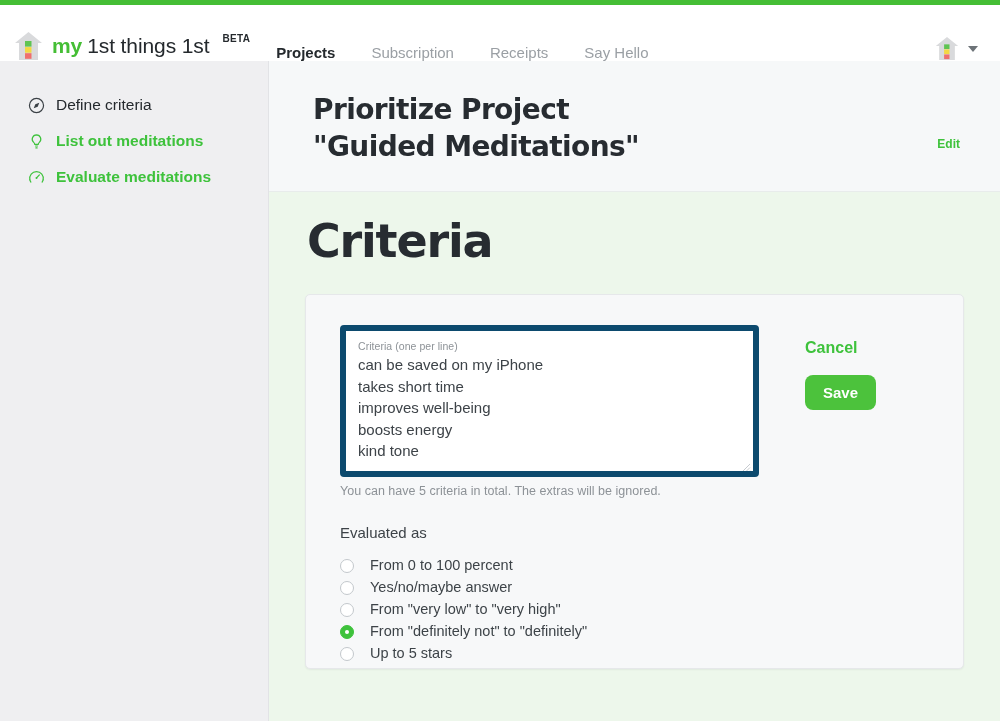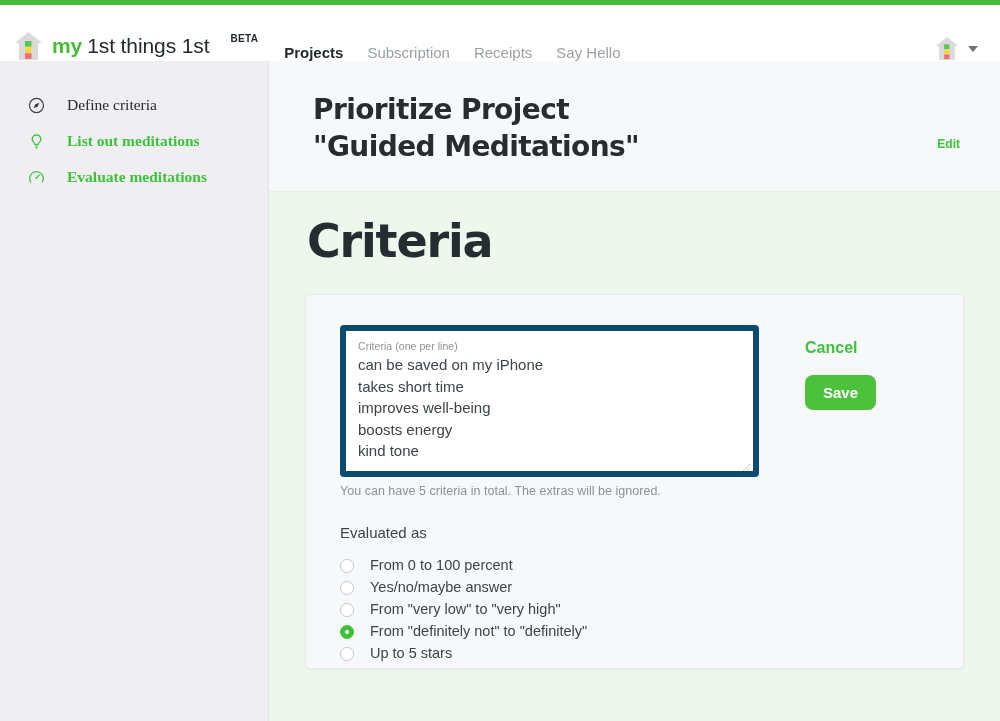--- a/index.html
+++ b/index.html
@@ -45,25 +45,25 @@
     display: flex;
     align-items: flex-start;
   }
   #brand-my { color: #45be35; font-weight: 700; margin-right: 5px; }
   #brand-rest { font-weight: 400; color: #24292d; }
   #brand-beta {
     font-size: 10px;
     font-weight: 700;
     color: #24292d;
     letter-spacing: 0.3px;
-    margin-left: 21px;
+    margin-left: 13px;
     position: relative;
     top: -1px;
   }
-  #nav-links { display: flex; align-items: center; gap: 24px; }
+  #nav-links { display: flex; align-items: center; gap: 36px; }
   .nav-link {
     font-size: 15px;
     color: #9a9fa4;
     text-decoration: none;
     white-space: nowrap;
   }
   .nav-link.active { color: #24292d; font-weight: 600; }
 
   #nav-right {
     margin-left: auto;
@@ -90,25 +90,24 @@
   #sidebar {
     width: 269px;
     min-width: 269px;
     background: #efeff1;
     border-right: 1px solid #e2e3e6;
     padding-top: 26px;
   }
   .side-item {
     display: flex;
     align-items: center;
-    gap: 22px;
+    gap: 11px;
     padding: 0 10px 0 28px;
     height: 36px;
     text-decoration: none;
-    font-family: Liberation Serif, serif;
   }
   .side-icon {
     width: 17px; height: 17px;
     display: flex; align-items: center; justify-content: center;
     flex: 0 0 17px;
   }
   .side-label {
     font-size: 15.5px;
     color: #3ec23c;
     font-weight: 600;

